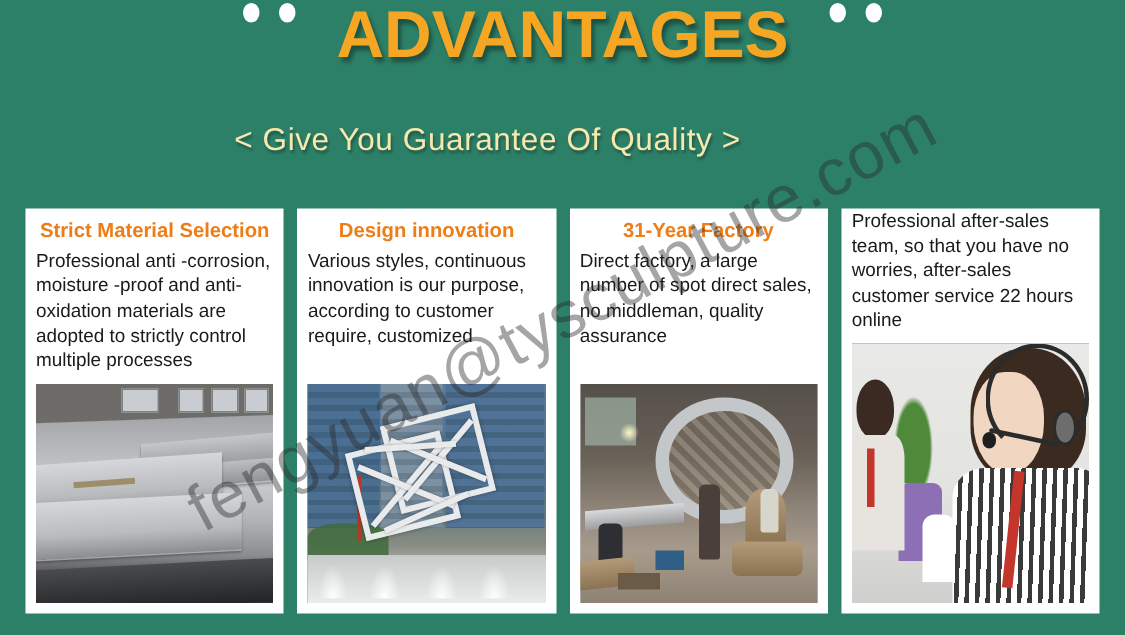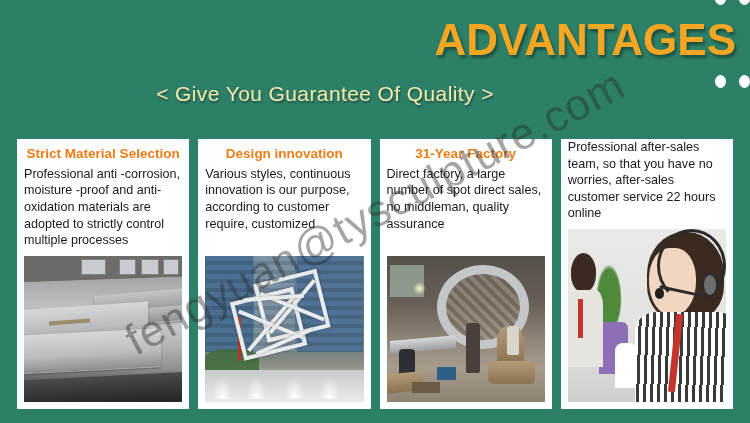--- a/index.html
+++ b/index.html
@@ -25,28 +25,27 @@
   .header {
     position: absolute;
     left: 0;
     top: 0;
     width: 750px;
     height: 130px;
   }
   .title-row {
     position: absolute;
     left: 0;
-    top: 12px;
+    top: 2px;
     width: 750px;
     height: 56px;
     display: flex;
-    align-items: flex-end;
+    align-items: flex-start;
     justify-content: center;
     gap: 13px;
-    flex-direction: column;
   }
   .dot {
     width: 11px;
     height: 13px;
     border-radius: 50%;
     background: #ffffff;
     flex: 0 0 auto;
   }
   .dot-group {
     display: flex;

